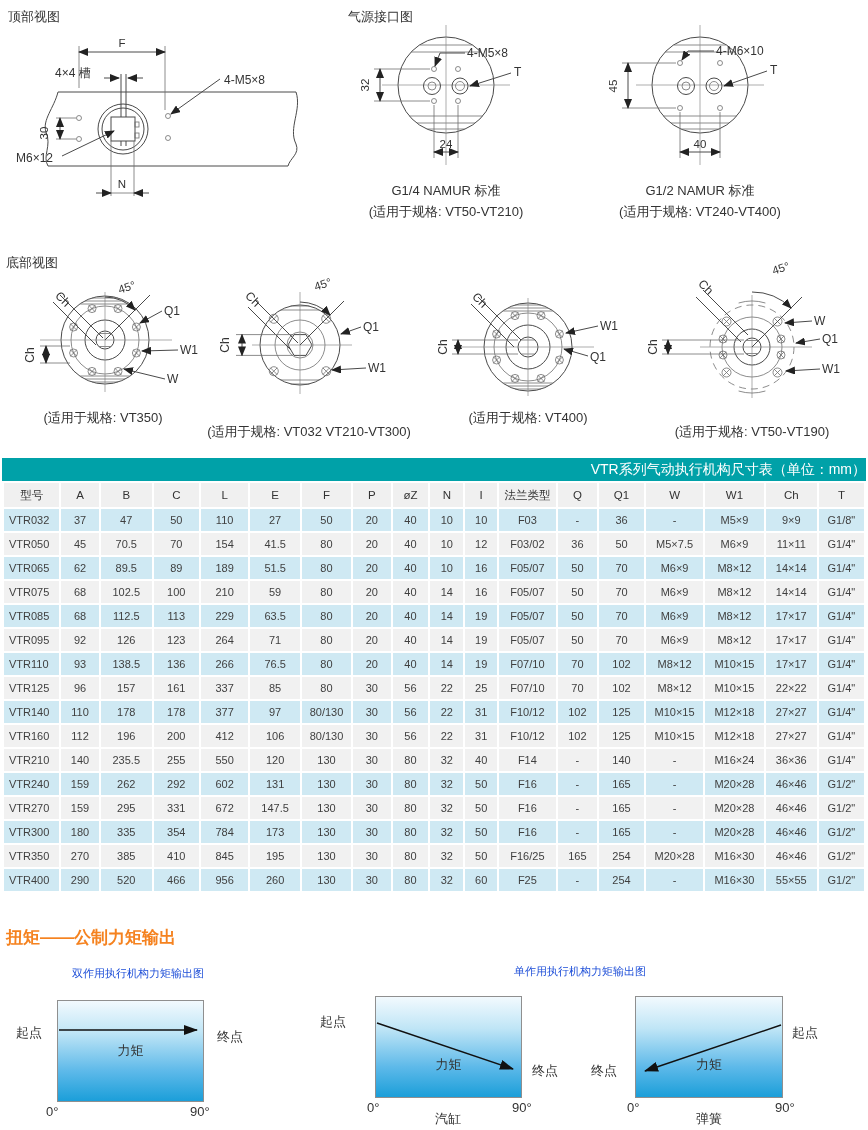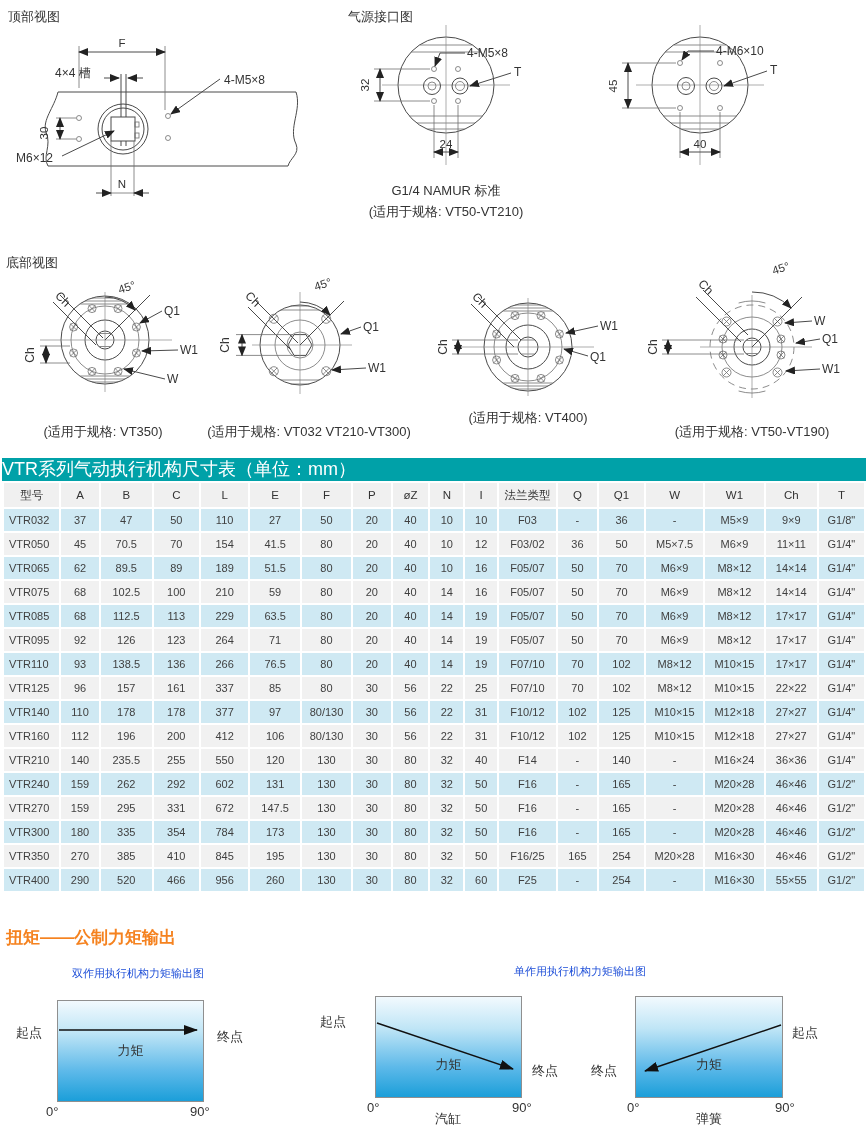--- a/index.html
+++ b/index.html
@@ -12,21 +12,21 @@
   .center { text-align:center; }
 
   svg text { font-family:"Liberation Sans","DejaVu Sans",sans-serif; fill:#333; font-size:12px; }
   svg text.dim { font-size:11.5px; }
   .ln  { stroke:#4a4a4a; stroke-width:1; fill:none; }
   .thin{ stroke:#6e6e6e; stroke-width:0.8; fill:none; }
   .cl  { stroke:#8a8a8a; stroke-width:0.7; fill:none; }
 
   
   .tbl-wrap { position:absolute; left:2px; top:458px; width:864px; }
-  .tbl-title { background:var(--teal,#00a1a8); color:#fff; font-size:18px; text-align:left;
+  .tbl-title { background:var(--teal,#00a1a8); color:#fff; font-size:14px; text-align:right;
                height:23px; line-height:23px; }
   table.dims { width:100%; border-collapse:separate; border-spacing:2px; table-layout:fixed;
                font-size:11px; color:#3f3f3f; }
   table.dims th { background:var(--header-gray,#f0f0f0); font-weight:normal; font-size:11.5px;
                   height:24px; text-align:center; color:#333; }
   table.dims td { height:22px; text-align:center; overflow:hidden; white-space:nowrap; }
   table.dims td:first-child { text-align:left; padding-left:5px; }
   tr.rb td { background:var(--row-blue,#cfe9f3); }
   tr.rg td { background:var(--row-gray,#f1f1f1); }
 
@@ -128,20 +128,24 @@
       <text x="716" y="55">4-M6×10</text>
       <polyline class="ln" points="714,51 688,51 682,60" marker-end="url(#ma)"></polyline>
       <text x="770" y="74">T</text>
       <line class="ln" x1="767" y1="71" x2="724" y2="86" marker-end="url(#ma)"></line>
     </g>
   </svg>
 
   <div class="abs caption" style="left:338px;top:181px;width:216px">
     <div>G1/4 NAMUR 标准</div>
     <div>(适用于规格: VT50-VT210)</div>
+  </div>
+  <div class="abs caption" style="left:592px;top:181px;width:216px">
+    <div>G1/2 NAMUR 标准</div>
+    <div>(适用于规格: VT240-VT400)</div>
   </div>
 
   <div class="abs sec-label" style="left:6px;top:254px">底部视图</div>
 
   <svg class="abs" style="left:0;top:240px" width="868" height="175" viewBox="0 240 868 175">
     <defs>
       <marker id="mb" viewBox="0 0 10 8" markerWidth="10" markerHeight="8" refX="9" refY="4" orient="auto-start-reverse" markerUnits="userSpaceOnUse">
         <path d="M0,0 L10,4 L0,8 Z" fill="#222"></path>
       </marker>
       <g id="boltx">
@@ -264,21 +268,21 @@
       <text transform="rotate(-90 657 347)" x="657" y="347" text-anchor="middle">Ch</text>
       <text x="814" y="325">W</text>
       <line class="ln" x1="812" y1="321" x2="785" y2="323" marker-end="url(#mb)"></line>
       <text x="822" y="343">Q1</text>
       <line class="ln" x1="820" y1="339" x2="796" y2="343" marker-end="url(#mb)"></line>
       <text x="822" y="373">W1</text>
       <line class="ln" x1="820" y1="369" x2="786" y2="371" marker-end="url(#mb)"></line>
     </g>
   </svg>
 
-  <div class="abs caption" style="left:3px;top:422px;width:200px">(适用于规格: VT350)</div>
+  <div class="abs caption" style="left:3px;top:408px;width:200px">(适用于规格: VT350)</div>
   <div class="abs caption" style="left:200px;top:422px;width:218px">(适用于规格: VT032 VT210-VT300)</div>
   <div class="abs caption" style="left:420px;top:408px;width:216px">(适用于规格: VT400)</div>
   <div class="abs caption" style="left:640px;top:422px;width:224px">(适用于规格: VT50-VT190)</div>
 
   <div class="tbl-wrap">
     <div class="tbl-title">VTR系列气动执行机构尺寸表（单位：mm）</div>
     <table class="dims">
       <colgroup>
         <col style="width:6.5%">
           <col style="width:4.4%">

